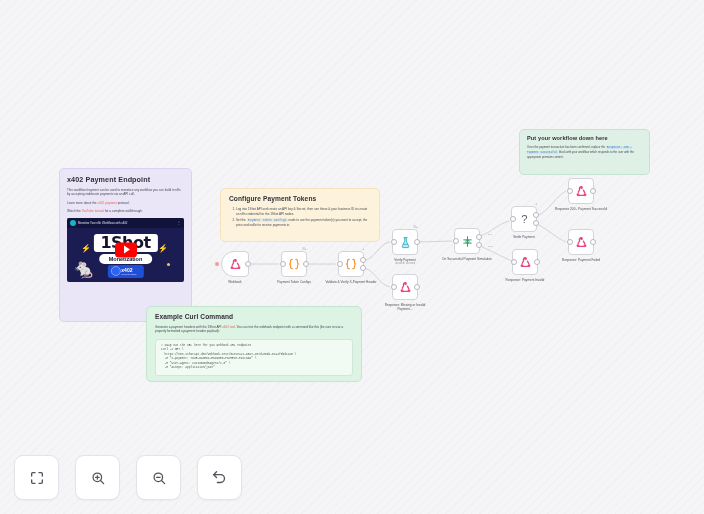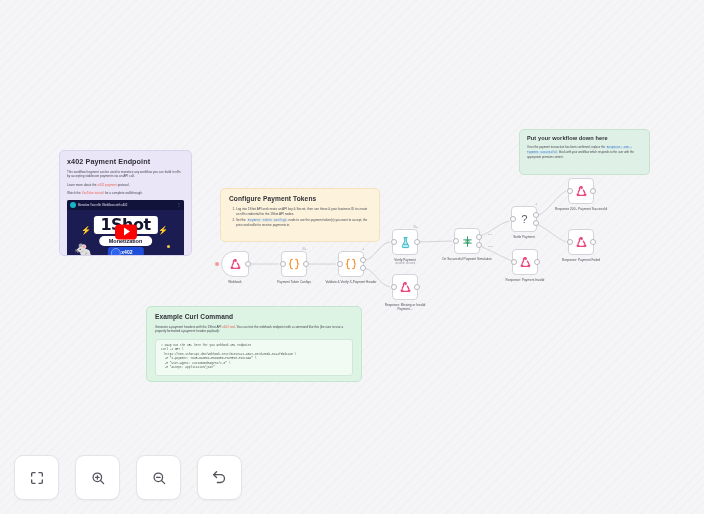--- a/index.html
+++ b/index.html
@@ -39,21 +39,21 @@
     color: #4a4a55;
     line-height: 1.45;
   }
   .sticky-body a, .lnk {
     color: #e8655a;
     text-decoration: none;
   }
 
   
   #note-x402 {
-    left: 59px; top: 150px; width: 133px; height: 106px;
+    left: 59px; top: 168px; width: 133px; height: 154px;
     background: #eae6f7;
     border: 1px solid #d9d3ee;
     padding: 6px 7px 0 7px;
   }
   #note-x402 .sticky-title { font-size: 7.2px; margin-bottom: 4px; }
   #note-x402 .sticky-body { font-size: 3.1px; }
   #note-x402 .sticky-body p { margin: 0 0 4px 0; }
 
   .video-thumb {
     position: relative;

